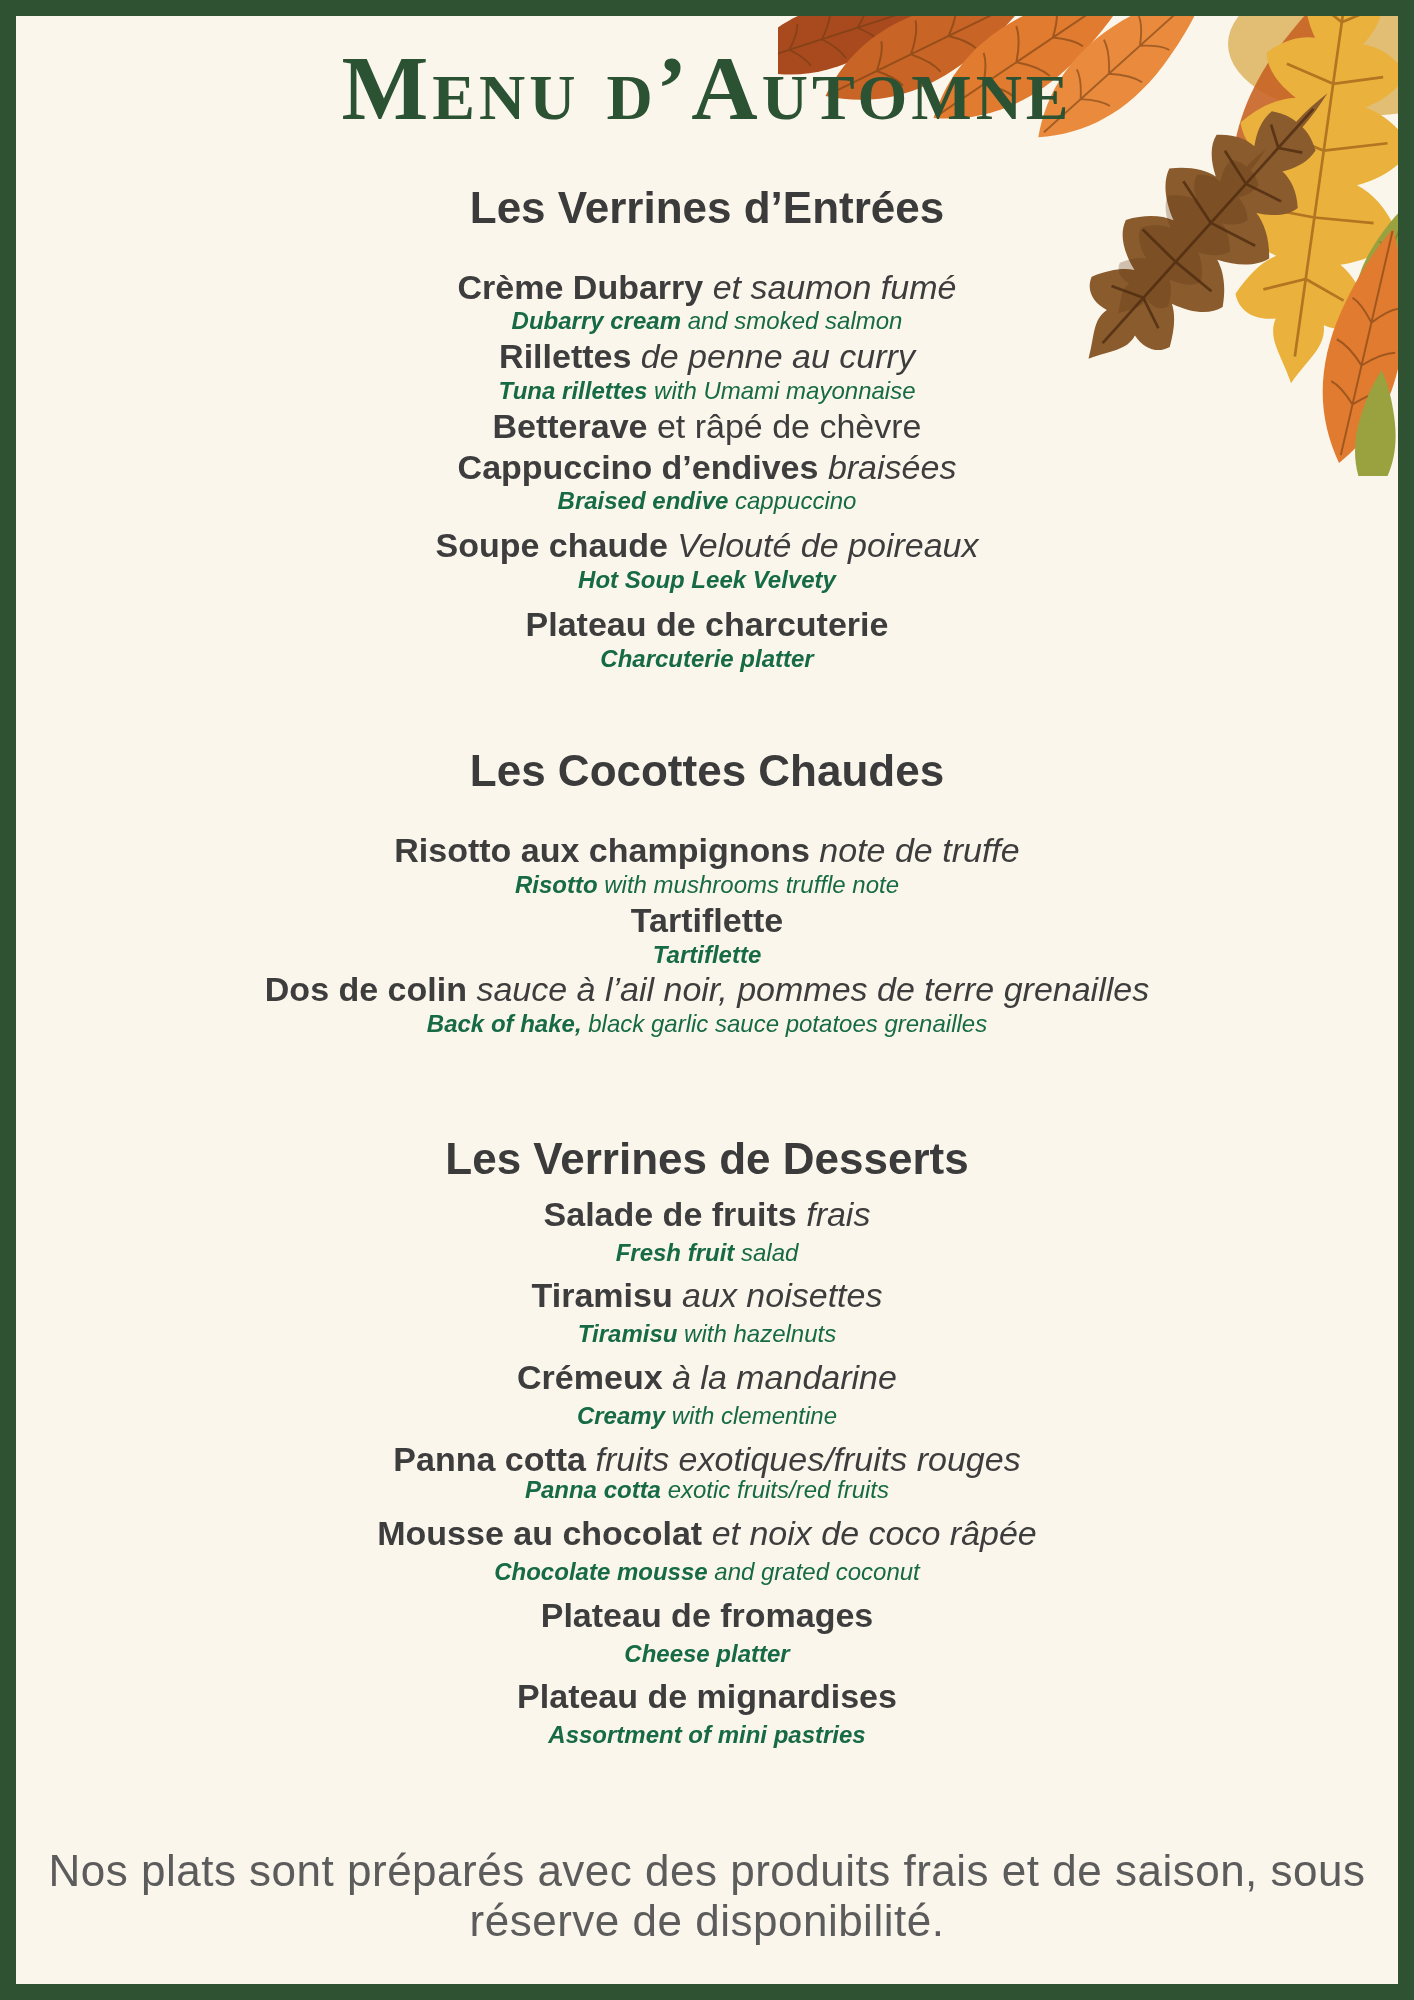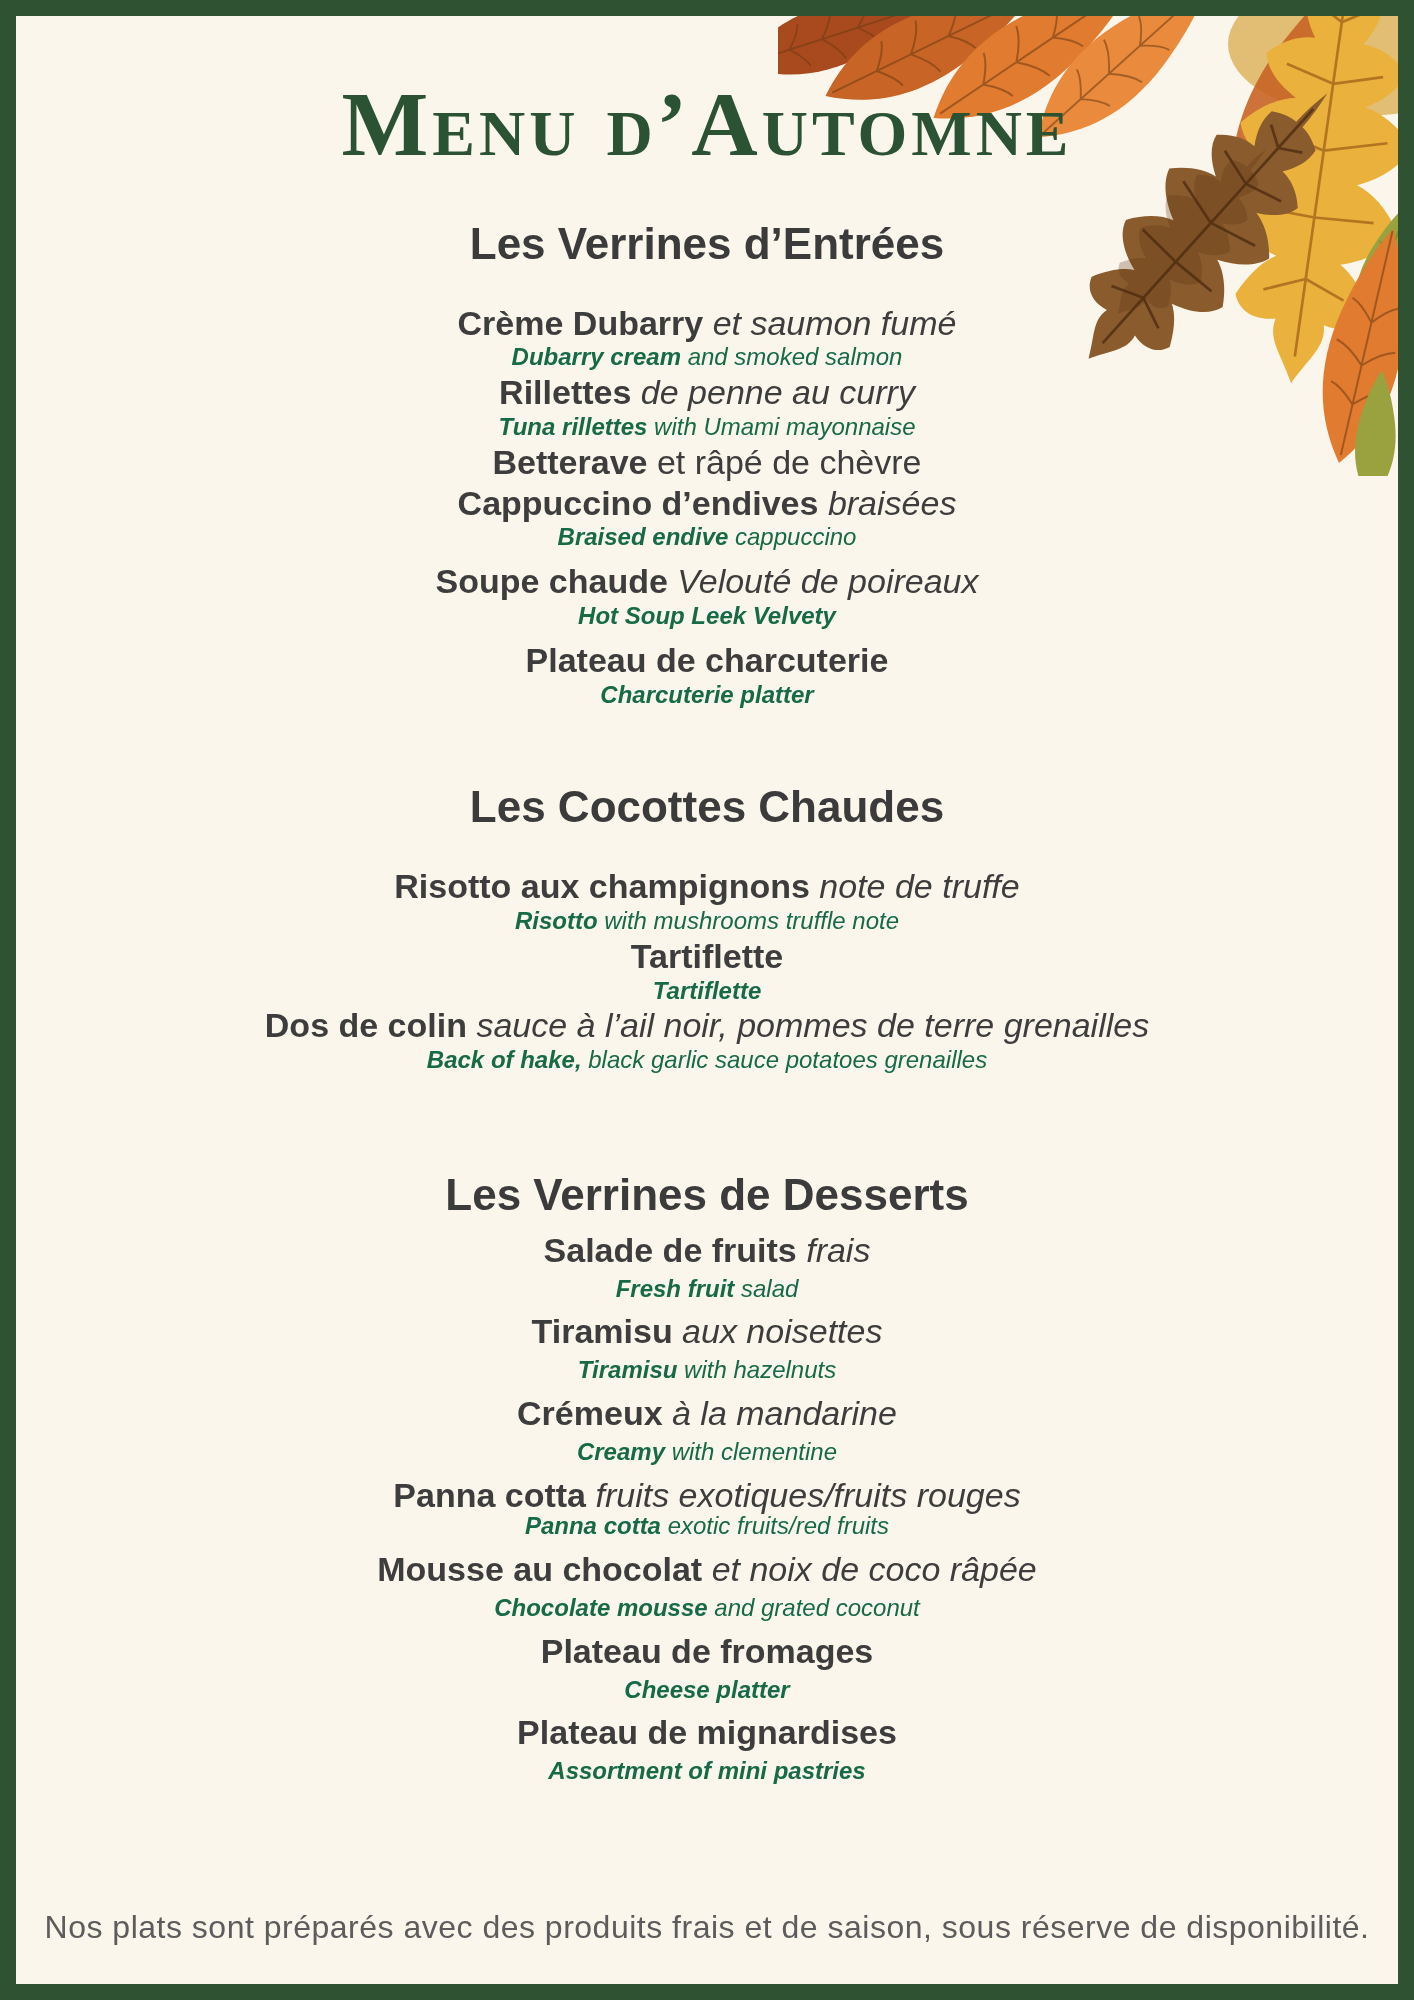--- a/index.html
+++ b/index.html
@@ -8,21 +8,21 @@
     --footer-gray:#5c5c5c;
   }
   html,body{margin:0;padding:0;background:#e8e8e8;}
   .page{
     position:relative; width:1414px; height:2000px; box-sizing:border-box;
     margin:0 auto; background:var(--background);
     border:16px solid var(--frame-green); overflow:hidden;
     font-family:"Liberation Sans","DejaVu Sans",sans-serif;
   }
   .leaves{position:absolute; top:0; right:0; width:620px; height:460px; z-index:0;}
-  .content{position:relative; z-index:1; text-align:center; padding-top:56px;}
+  .content{position:relative; z-index:1; text-align:center; margin-top:20px;}
   .title{
     font-family:"Liberation Serif","DejaVu Serif",serif;
     font-variant:small-caps; font-weight:700; font-size:92px; line-height:1.15;
     letter-spacing:4px; color:var(--title-green); margin:0;
   }
   .section-heading{
     font-size:44px; line-height:1.2; font-weight:700; color:var(--heading-ink);
     margin:0 0 32px 0;
   }
   .menu-section{margin-top:40px;}
@@ -35,21 +35,21 @@
   .desserts .sub{margin-top:4px;}
   .item.tight-sub .sub{margin-top:-3px;}
   .fr{font-size:34px; line-height:1.2; color:var(--item-ink); font-weight:400;}
   .fr .b{font-weight:700;}
   .fr .rest.it{font-style:italic;}
   .sub{font-size:24px; line-height:1.2; color:var(--translation-green);
        font-style:italic; font-weight:400;}
   .sub .b{font-weight:700;}
   .footer-note{
     position:absolute; left:0; right:0; bottom:38px; z-index:1;
-    text-align:center; font-size:32px; color:var(--footer-gray);
+    text-align:center; font-size:44px; color:var(--footer-gray);
     font-weight:400; letter-spacing:.5px;
   }
 </style>
 </head>
 <body>
 
 <div class="page">
 
   <svg class="leaves" viewBox="0 0 620 460" aria-hidden="true">
     <defs>

